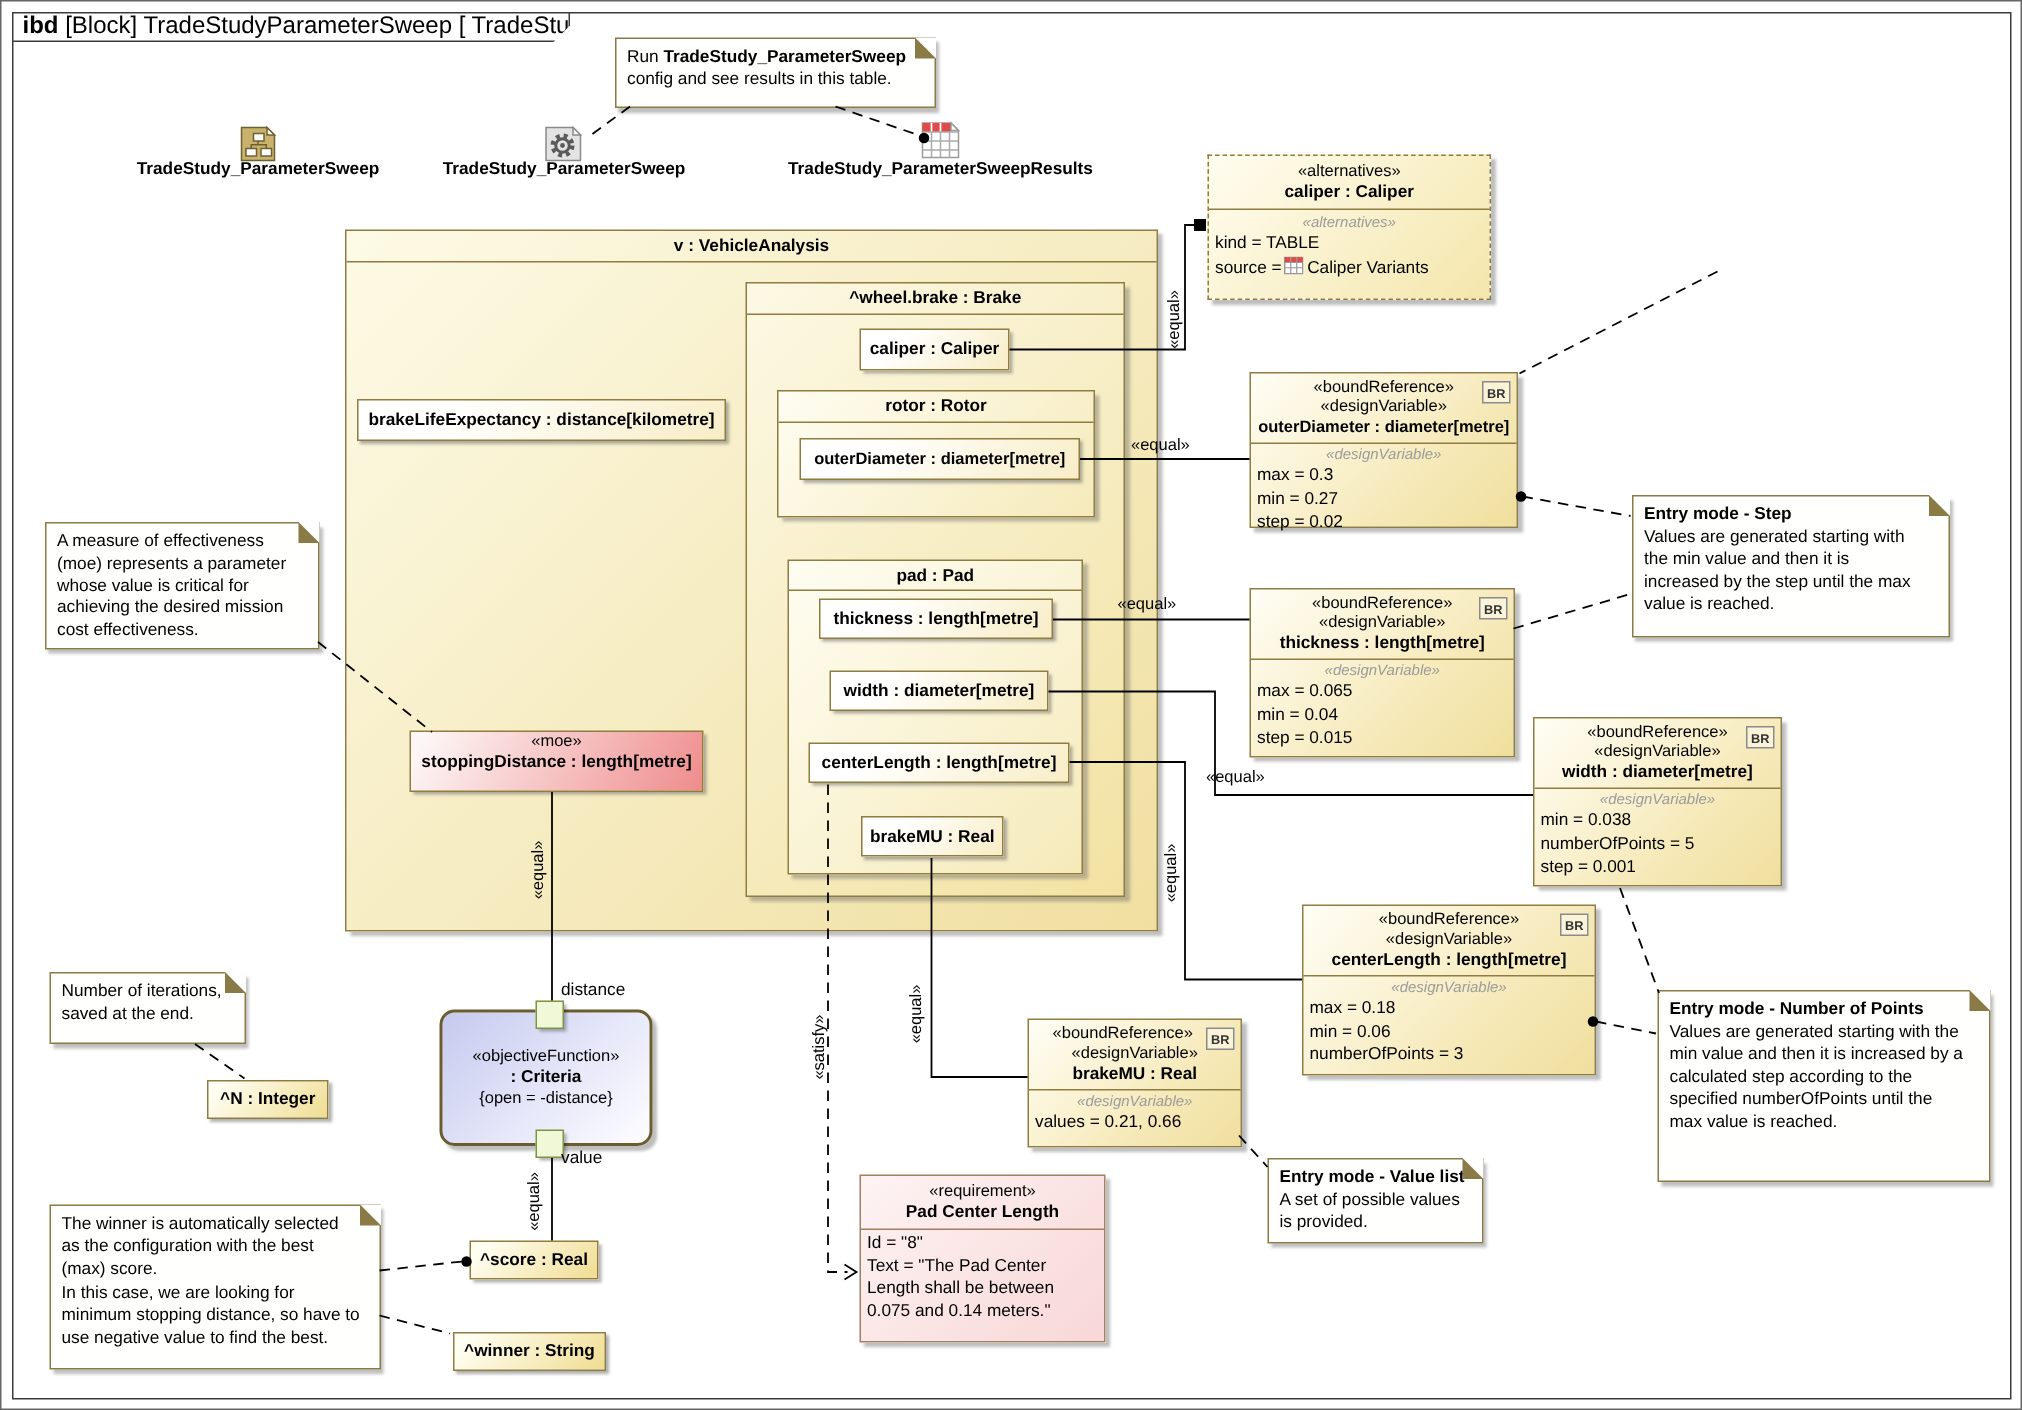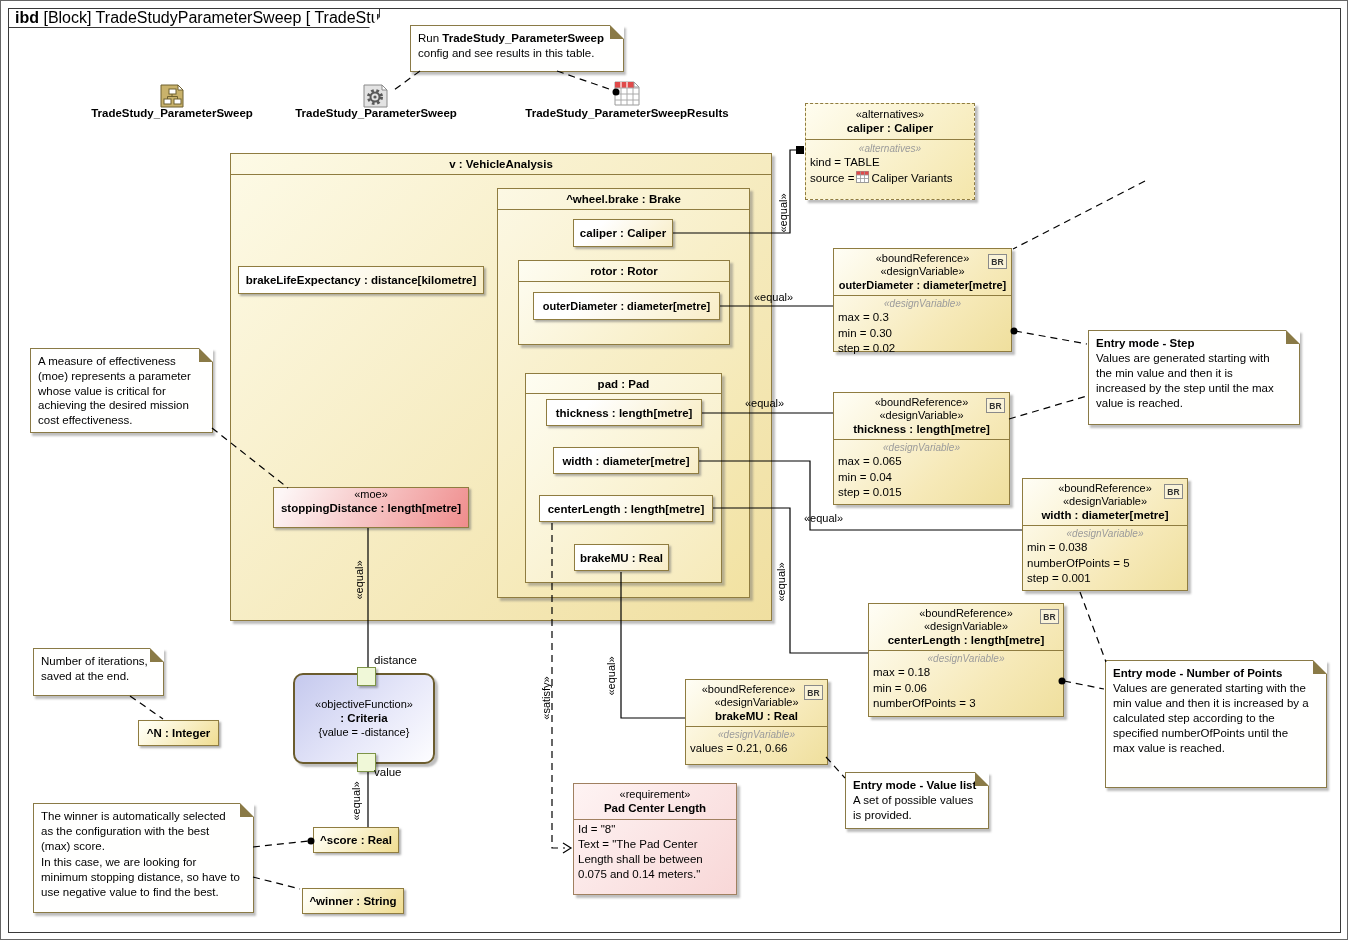--- a/index.html
+++ b/index.html
@@ -91,21 +91,21 @@
     </svg>
   </div>
   <div class="icon-label" style="left:521px;top:107px;width:212px;">TradeStudy_ParameterSweepResults</div>
 
   <div class="note" style="left:410px;top:25px;width:214px;height:47px;">
     <div><span>Run </span><span class="b">TradeStudy_ParameterSweep</span></div>
     <div>config and see results in this table.</div>
   </div>
 
 
-  <div class="abs" style="left:805px;top:103px;width:170px;height:97px;border:1.5px dashed #8f7c40;box-sizing:border-box;background:linear-gradient(135deg,#fffdf0,#f4e6ab);box-shadow:3px 3px 2px rgba(110,110,110,.45);">
+  <div class="abs" style="left:805px;top:103px;width:189px;height:97px;border:1.5px dashed #8f7c40;box-sizing:border-box;background:linear-gradient(135deg,#fffdf0,#f4e6ab);box-shadow:3px 3px 2px rgba(110,110,110,.45);">
     <div class="stereo" style="padding-top:4px;">«alternatives»</div>
     <div class="cname" style="border-bottom:1px solid #8f7c40;padding-bottom:3px;">caliper : Caliper</div>
     <div class="gstereo" style="padding-top:2px;">«alternatives»</div>
     <div class="props">kind = TABLE</div>
     <div class="props" style="display:flex;align-items:center;gap:2px;">
       <span>source = </span>
       <span><svg width="13" height="12" viewBox="0 0 13 12">
             <rect x="0.5" y="0.5" width="12" height="11" fill="#fff" stroke="#999"></rect>
             <rect x="0.5" y="0.5" width="12" height="3.5" fill="#e04a4a"></rect>
             <path d="M0.5,4 H12.5 M0.5,7.5 H12.5 M4.5,0.5 V11.5 M8.5,0.5 V11.5" stroke="#999" fill="none" stroke-width="0.8"></path>
@@ -144,21 +144,21 @@
 
   <div class="brbox" style="left:833px;top:248px;width:179px;height:104px;">
     <div class="brhdr">
       <div class="stereo">«boundReference»</div>
       <div class="stereo">«designVariable»</div>
       <div class="cname" style="font-size:11px;">outerDiameter : diameter[metre]</div>
       <div class="br-badge">BR</div>
     </div>
     <div class="gstereo" style="padding-top:1px;">«designVariable»</div>
     <div class="props">max = 0.3</div>
-    <div class="props">min = 0.30</div>
+    <div class="props">min = 0.27</div>
     <div class="props">step = 0.02</div>
   </div>
 
   <div class="brbox" style="left:833px;top:392px;width:177px;height:113px;">
     <div class="brhdr">
       <div class="stereo">«boundReference»</div>
       <div class="stereo">«designVariable»</div>
       <div class="cname">thickness : length[metre]</div>
       <div class="br-badge">BR</div>
     </div>
@@ -242,21 +242,21 @@
 as the configuration with the best
 (max) score.
 In this case, we are looking for
 minimum stopping distance, so have to
 use negative value to find the best.</span>
   </div>
 
   <div class="abs" style="left:293px;top:673px;width:142px;height:91px;border:2px solid #6b5c2e;border-radius:10px;box-sizing:border-box;background:linear-gradient(135deg,#c5c9ee 0%,#e6e7f9 55%,#fdfdff 100%);box-shadow:3px 3px 2px rgba(110,110,110,.45);display:flex;flex-direction:column;align-items:center;justify-content:center;">
     <div class="stereo">«objectiveFunction»</div>
     <div class="cname">: Criteria</div>
-    <div class="stereo">{value = -distance}</div>
+    <div class="stereo">{open = -distance}</div>
   </div>
   <div class="port" style="left:357px;top:667px;"></div>
   <div class="port" style="left:357px;top:753px;"></div>
   <div class="clabel" style="left:374px;top:654px;font-size:11.5px;">distance</div>
   <div class="clabel" style="left:374px;top:766px;font-size:11.5px;">value</div>
 
   <div class="ybox" style="left:138px;top:720px;width:81px;height:26px;">^N : Integer</div>
   <div class="ybox" style="left:313px;top:827px;width:86px;height:26px;">^score : Real</div>
   <div class="ybox" style="left:302px;top:888px;width:102px;height:26px;">^winner : String</div>
 

